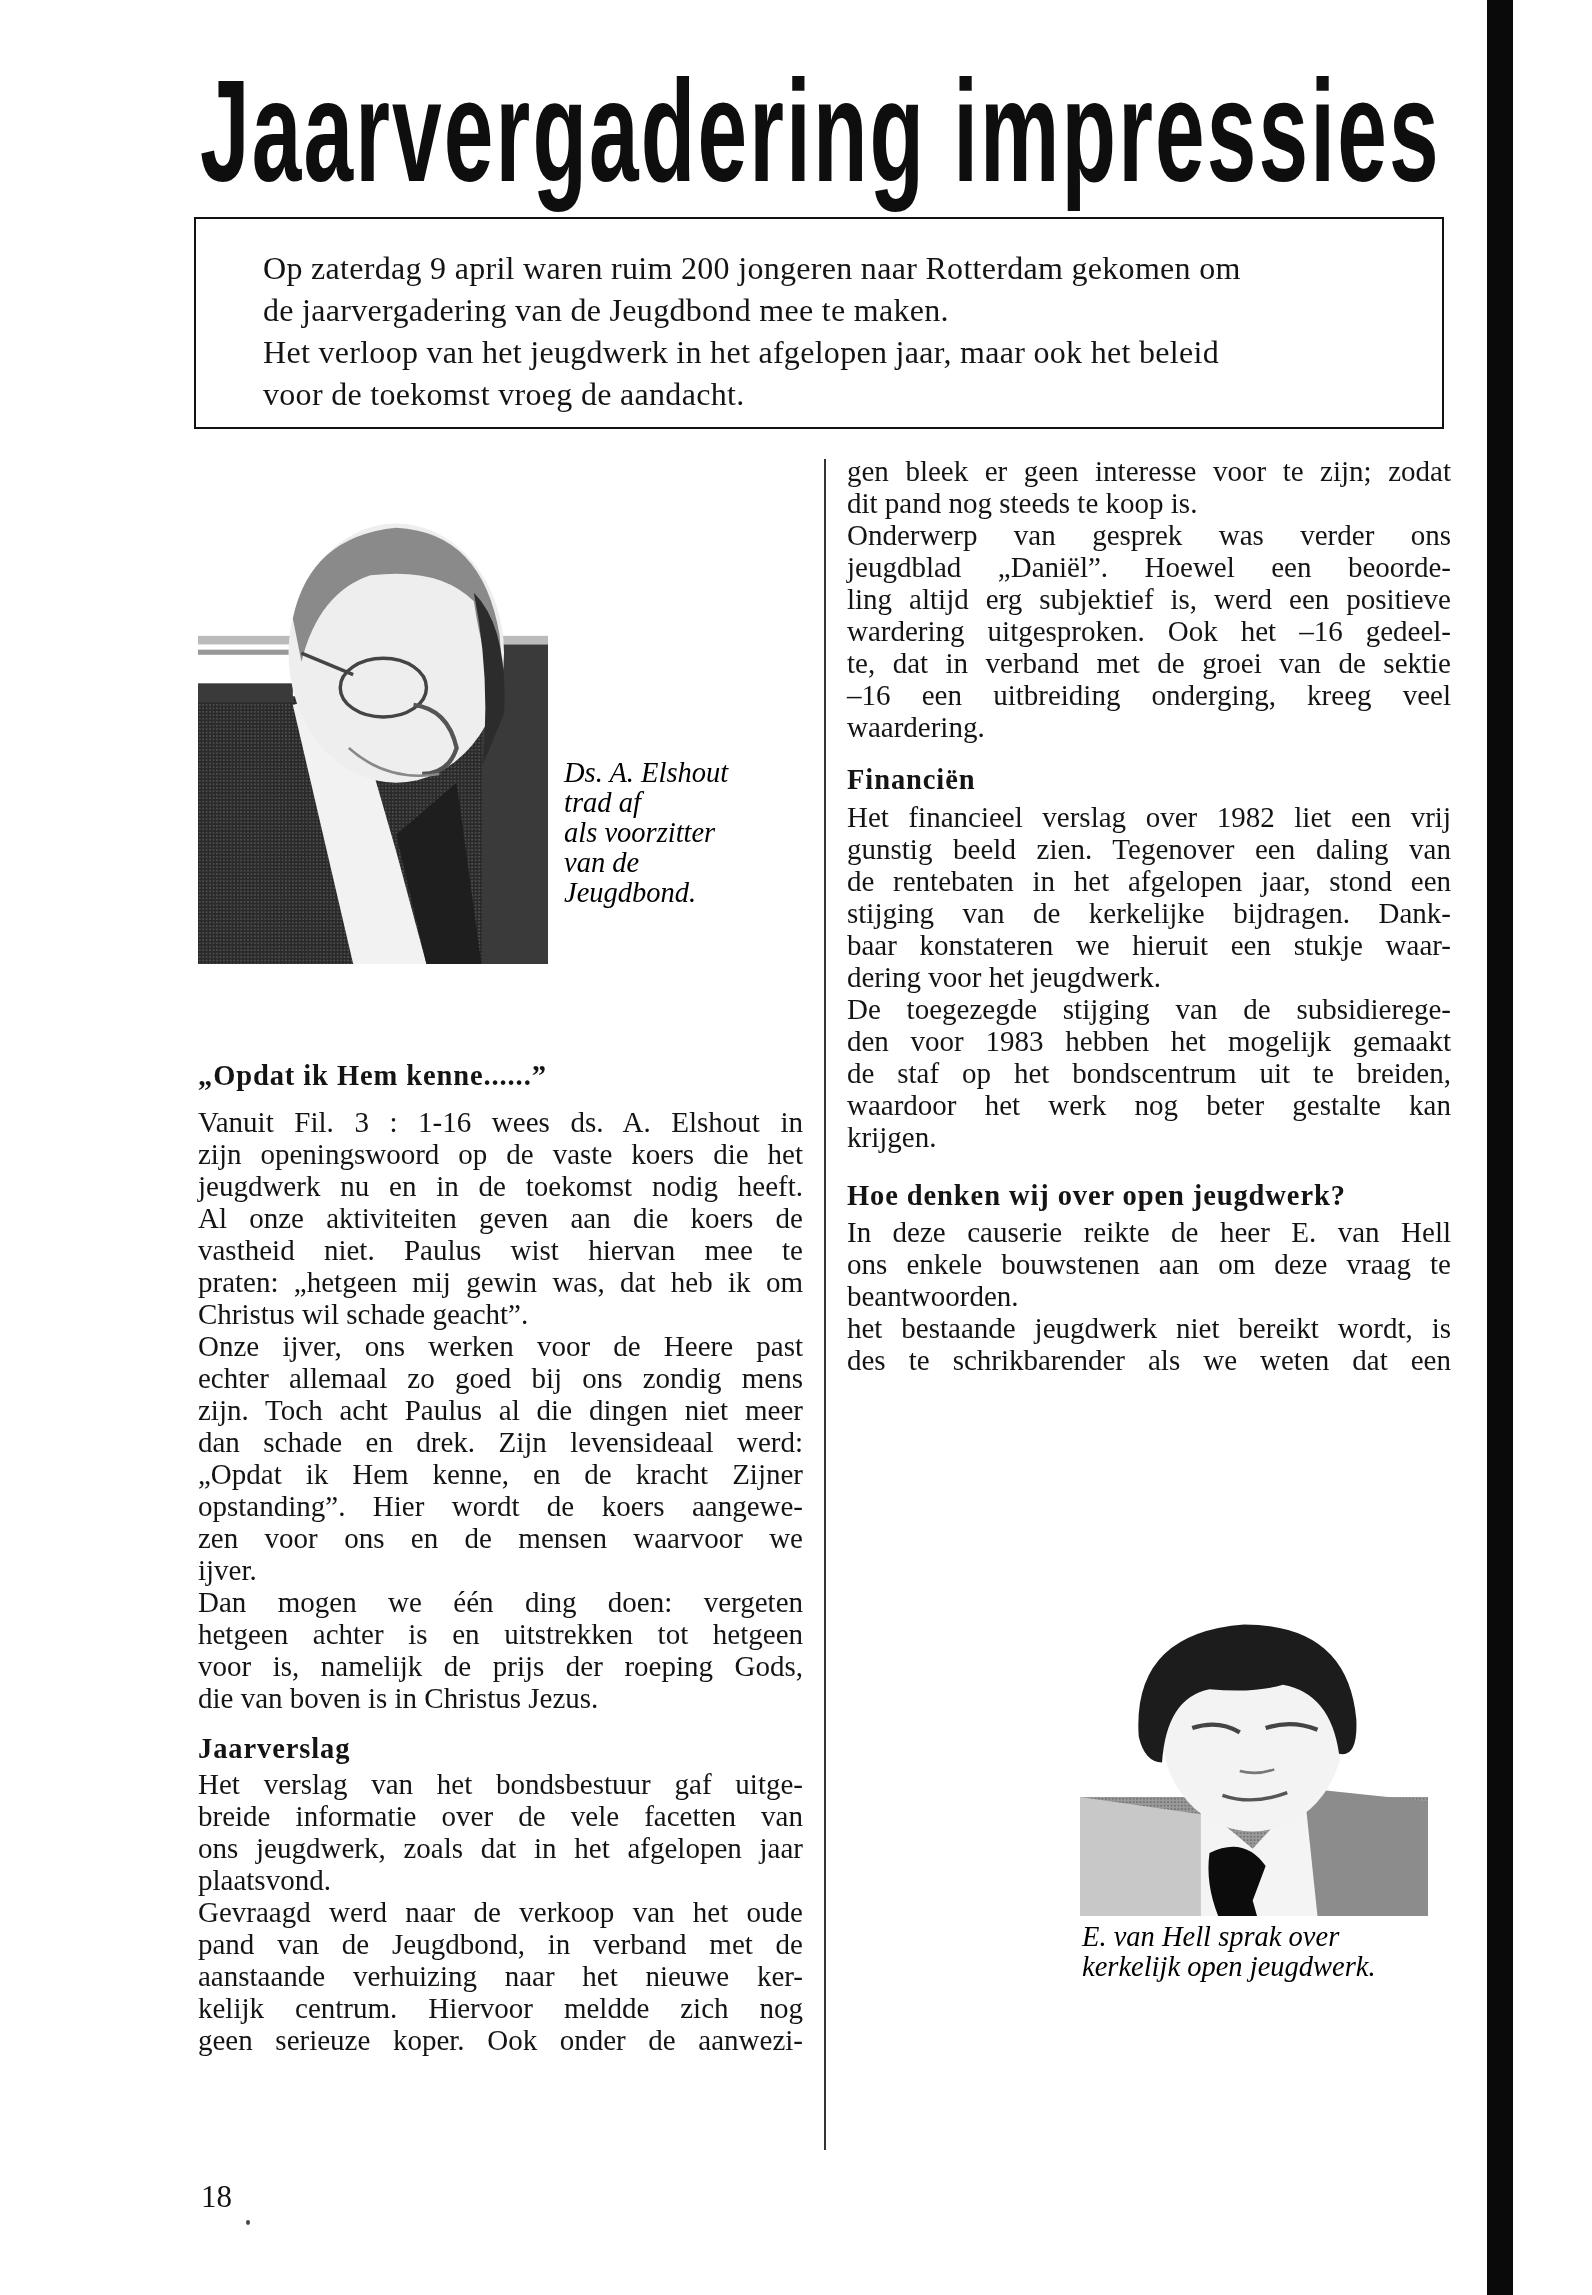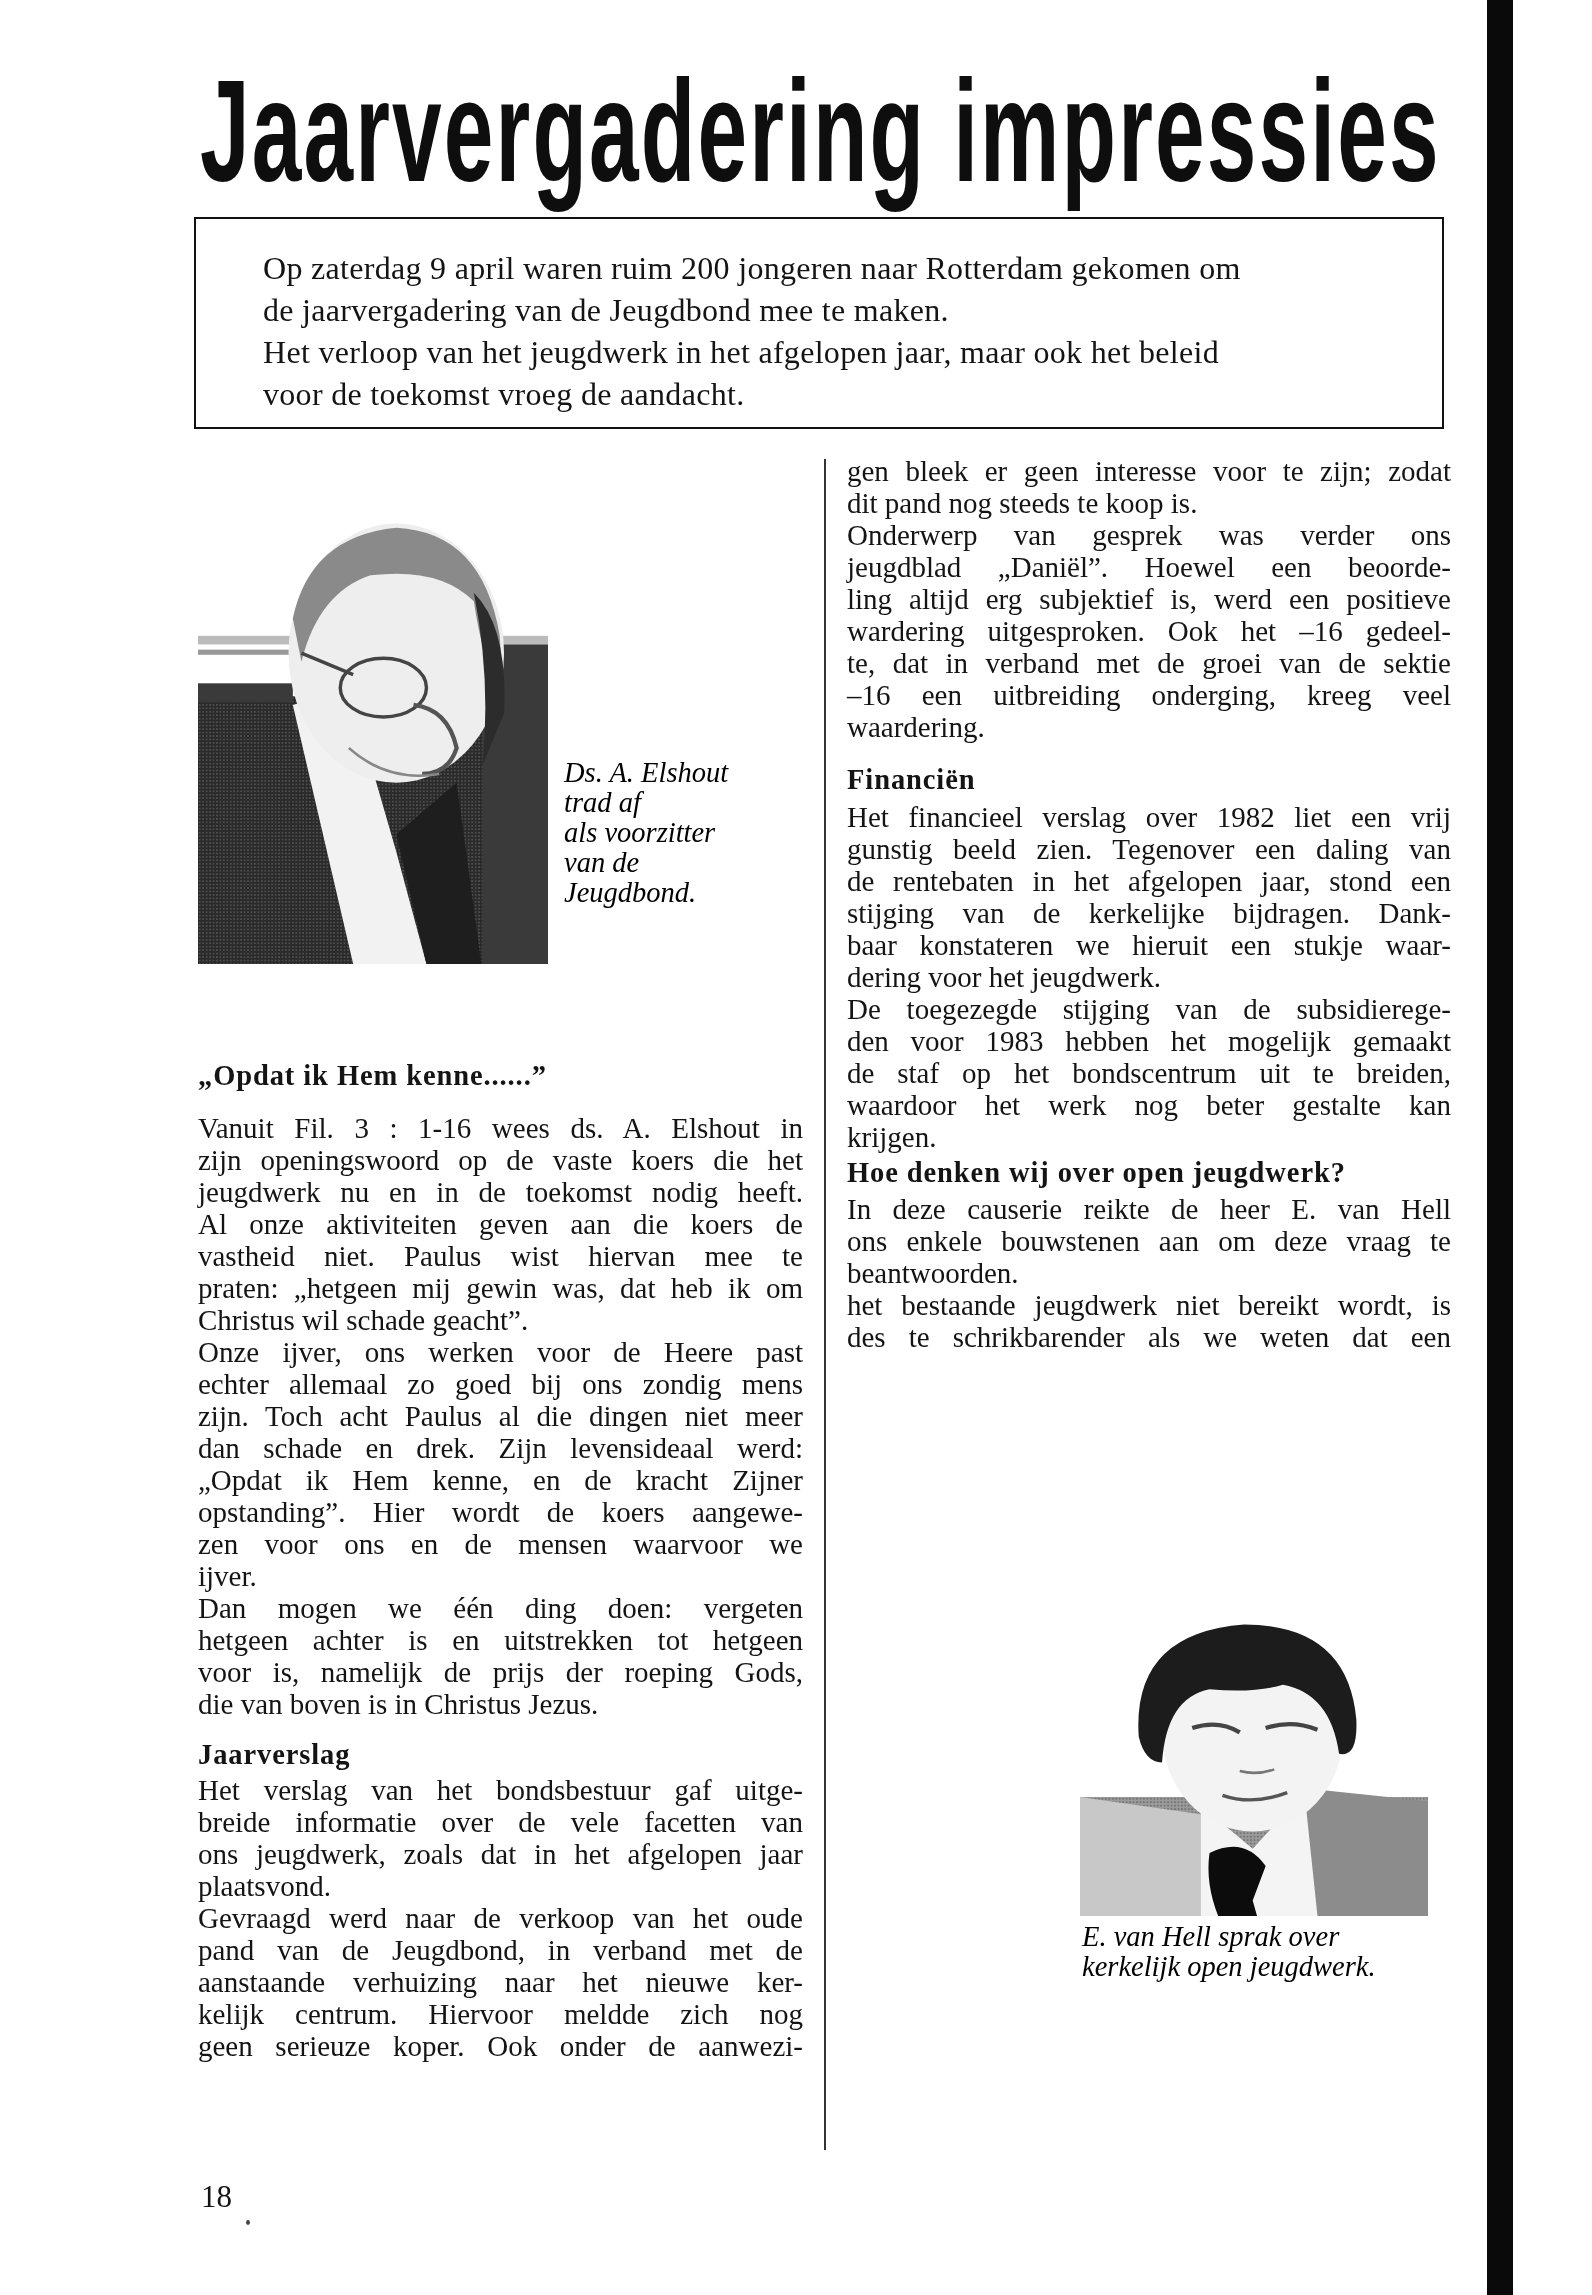--- a/index.html
+++ b/index.html
@@ -71,21 +71,21 @@
 </div>
 <div class="caption" style="left:564px; top:758px;">
   <span class="line">Ds. A. Elshout</span>
   <span class="line">trad af</span>
   <span class="line">als voorzitter</span>
   <span class="line">van de</span>
   <span class="line">Jeugdbond.</span>
 </div>
 
 <div class="col left-col" style="top:1058px;">
-  <h3 style="margin-bottom:19px;">„Opdat ik Hem kenne......”</h3>
+  <h3 style="margin-bottom:13px;">„Opdat ik Hem kenne......”</h3>
   <div>
     <span class="line">Vanuit Fil. 3 : 1-16 wees ds. A. Elshout in</span>
     <span class="line">zijn openingswoord op de vaste koers die het</span>
     <span class="line">jeugdwerk nu en in de toekomst nodig heeft.</span>
     <span class="line">Al onze aktiviteiten geven aan die koers de</span>
     <span class="line">vastheid niet. Paulus wist hiervan mee te</span>
     <span class="line">praten: „hetgeen mij gewin was, dat heb ik om</span>
     <span class="line last">Christus wil schade geacht”.</span>
     <span class="line">Onze ijver, ons werken voor de Heere past</span>
     <span class="line">echter allemaal zo goed bij ons zondig mens</span>
@@ -135,21 +135,21 @@
     <span class="line">de rentebaten in het afgelopen jaar, stond een</span>
     <span class="line">stijging van de kerkelijke bijdragen. Dank-</span>
     <span class="line">baar konstateren we hieruit een stukje waar-</span>
     <span class="line last">dering voor het jeugdwerk.</span>
     <span class="line">De toegezegde stijging van de subsidierege-</span>
     <span class="line">den voor 1983 hebben het mogelijk gemaakt</span>
     <span class="line">de staf op het bondscentrum uit te breiden,</span>
     <span class="line">waardoor het werk nog beter gestalte kan</span>
     <span class="line last">krijgen.</span>
   </div>
-  <h3 style="margin-top:2px; margin-bottom:3.5px;">Hoe denken wij over open jeugdwerk?</h3>
+  <h3 style="margin-top:25px; margin-bottom:3.5px;">Hoe denken wij over open jeugdwerk?</h3>
   <div>
     <span class="line">In deze causerie reikte de heer E. van Hell</span>
     <span class="line">ons enkele bouwstenen aan om deze vraag te</span>
     <span class="line last">beantwoorden.</span>
     <span class="line">het bestaande jeugdwerk niet bereikt wordt, is</span>
     <span class="line">des te schrikbarender als we weten dat een</span>
   </div>
 </div>
 
 <div class="photo" style="left:1080px; top:1590px; width:348px; height:326px;">

